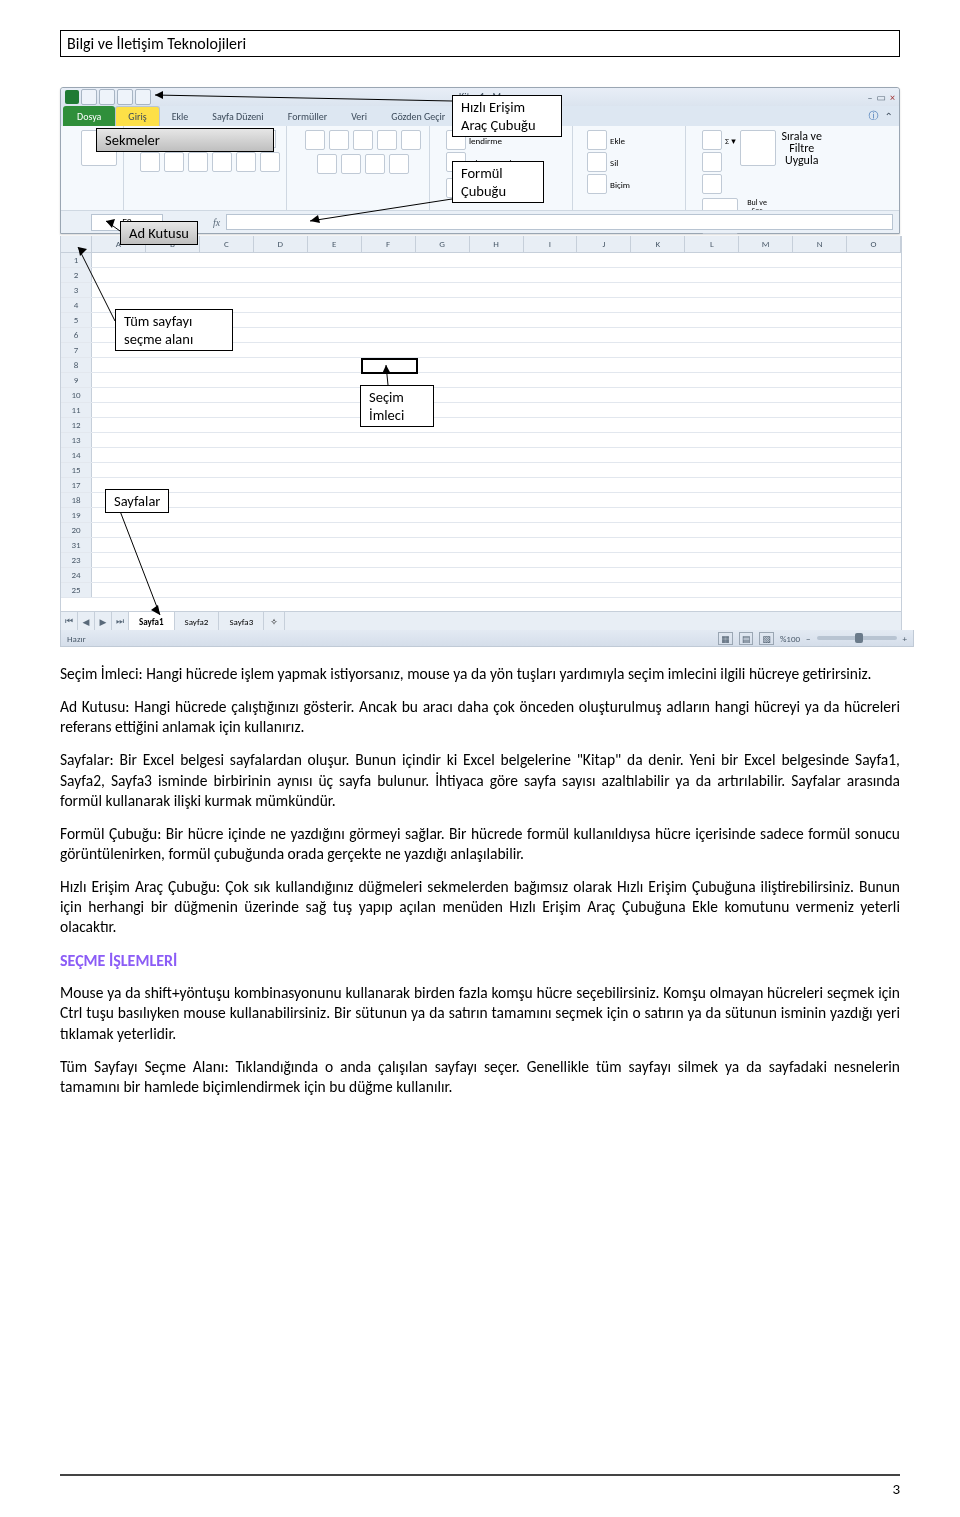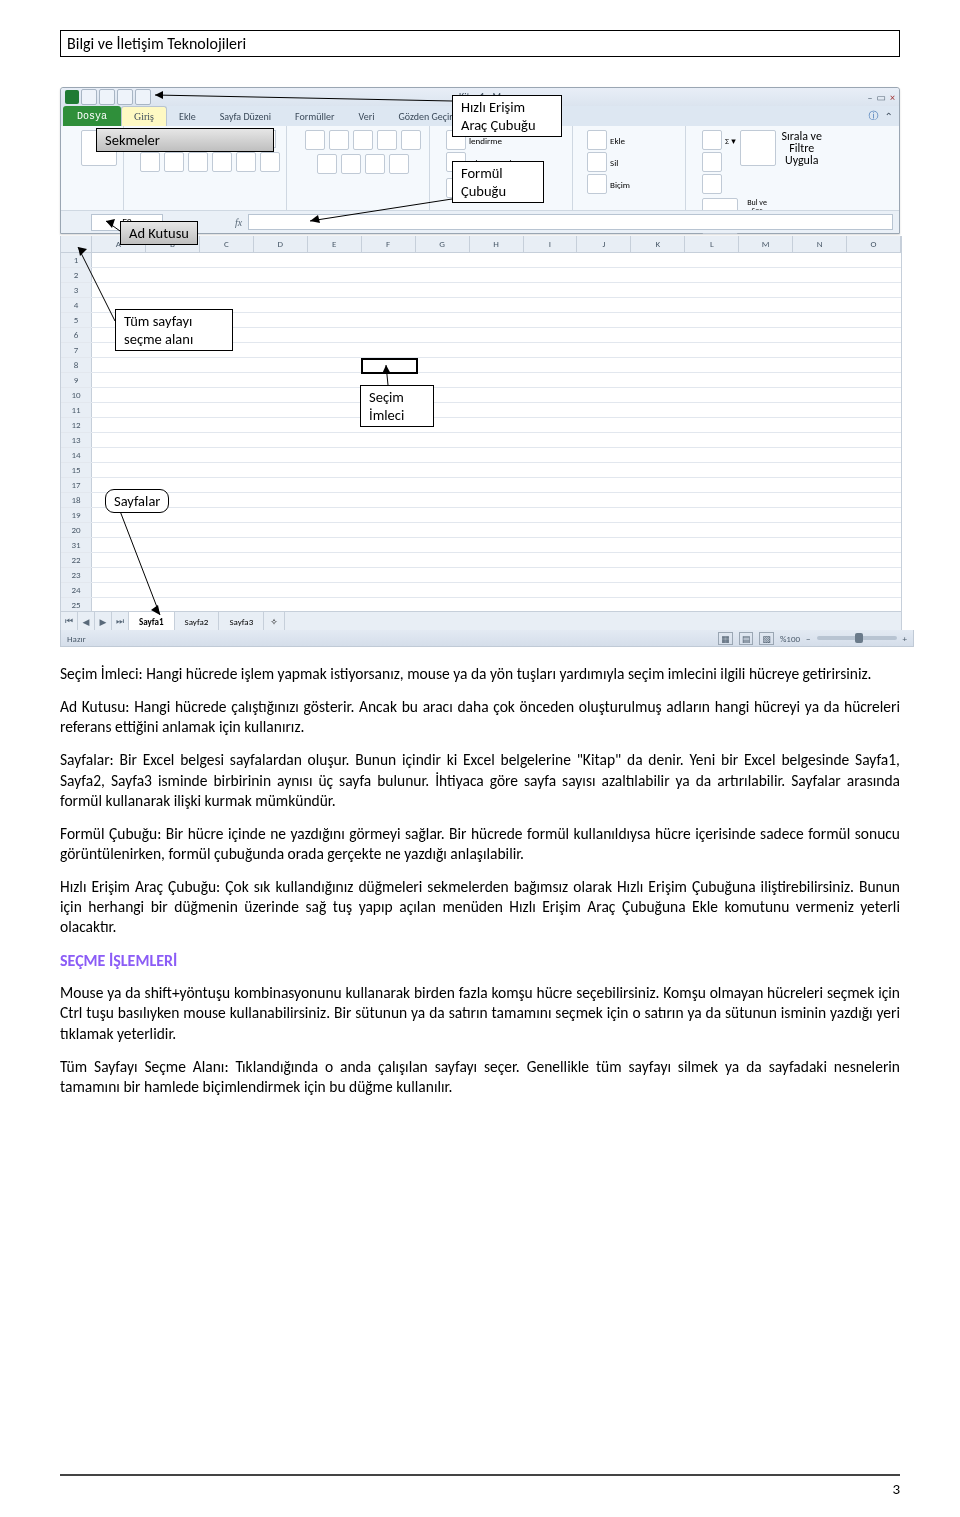--- a/index.html
+++ b/index.html
@@ -48,41 +48,41 @@
   }
   .titlebar .tbl { display:flex; gap:2px; align-items:center;}
   .titlebar .tbr { display:flex; gap:4px; align-items:center;}
   .qat-btn { width:14px; height:14px; background:#eef3fa; border:1px solid #a8b5c4; border-radius:2px; }
   .title-text { font-size:10px; color:#3a4a5a; flex:1; text-align:center; position:absolute; left:0; right:0; top:2px; pointer-events:none;}
   .tabs-row {
     position:absolute; left:0; right:0; top:18px; height:20px;
     background:#dde7f2;
     display:flex; align-items:stretch; padding-left:2px; font-size:10px; color:#3b4a5a;
   }
-  .file-tab { background:#2f8f3a; color:#fff; padding:0 14px; display:flex; align-items:center; border-radius:3px 3px 0 0; font-size:10px;font-family:Liberation Mono, monospace;}
+  .file-tab { background:#2f8f3a; color:#fff; padding:0 14px; display:flex; align-items:center; border-radius:3px 3px 0 0; font-size:10px;}
   .tab { padding:0 12px; display:flex; align-items:center; cursor:default;}
-  .tab.active { background:#fef9c3; border:1px solid #b8c4d2; border-bottom:none; border-radius:3px 3px 0 0;font-family:Liberation Serif, serif;}
+  .tab.active { background:#fde047; border:1px solid #b8c4d2; border-bottom:none; border-radius:3px 3px 0 0;}
   .tabs-right { margin-left:auto; display:flex; gap:6px; padding-right:6px; align-items:center;}
   .rib-body {
     position:absolute; left:0; right:0; top:38px; bottom:14px;
     background:#f5f9fd;
     display:flex;
   }
   .rgroup { border-right:1px solid #cfd8e2; padding:4px 6px 0 6px; display:flex; flex-direction:column; align-items:flex-end; position:relative;}
   .rgroup .gbody { display:flex; gap:4px; flex-wrap:wrap; justify-content:center;}
   .rgroup .glabel { font-size:9px; color:#4a5a6a; margin-top:auto; padding:1px 0;}
   .rbtn { width:18px; height:18px; background:#fff; border:1px solid #c0cad6; border-radius:2px;}
   .rbtn.big { width:34px; height:34px;}
   .rib-nb {
     position:absolute; left:0; right:0; bottom:0; height:22px;
     background:#eaf0f7; border-top:1px solid #cfd8e2;
     display:flex; align-items:center; font-size:10px;
   }
   .nb-name { width:70px; text-align:center; background:#fff; border:1px solid #b8c4d2; margin-left:30px; padding:1px 0;}
-  .nb-fx { margin-left:72px; font-style:italic; color:#5a6a7a;font-family:Liberation Serif, serif;}
+  .nb-fx { margin-left:50px; font-style:italic; color:#5a6a7a;font-family:Liberation Serif, serif;}
   .nb-formula { flex:1; background:#fff; border:1px solid #b8c4d2; height:14px; margin:0 6px 0 6px;}
   
   .colhdr {
     position:absolute; left:0; top:155px; width:840px; height:16px;
     background:#e8eef5; border:1px solid #c6cfda; border-top:none;
     display:flex; font-size:9px; color:#4a5a6a;
   }
   .corner { width:30px; border-right:1px solid #c6cfda; background:#e8eef5;}
   .colcell { flex:1; border-right:1px solid #c6cfda; text-align:center; line-height:16px;}
   
@@ -371,24 +371,20 @@
         </div>
       <div class="row">
           <div class="rowhdr">20</div>
           <div class="rowcells"></div>
         </div>
       <div class="row">
           <div class="rowhdr">31</div>
           <div class="rowcells"></div>
         </div>
       <div class="row">
-          <div class="rowhdr">22</div>
-          <div class="rowcells"></div>
-        </div>
-      <div class="row">
           <div class="rowhdr">23</div>
           <div class="rowcells"></div>
         </div>
       <div class="row">
           <div class="rowhdr">24</div>
           <div class="rowcells"></div>
         </div>
       <div class="row">
           <div class="rowhdr">25</div>
           <div class="rowcells"></div>
@@ -457,21 +453,21 @@
 
     <div class="callout" style="left:300px; top:304px; width:56px;">
       <span>Seçim</span><br>
       <span>İmleci</span>
     </div>
     <svg class="arrow" style="left:0;top:0;width:400px;height:350px;">
       <line x1="328" y1="304" x2="326" y2="284"></line>
       <polygon points="326,284 322,293 331,293"></polygon>
     </svg>
 
-    <div class="callout" style="left:45px; top:408px;border-radius:9px;">Sayfalar</div>
+    <div class="callout" style="left:45px; top:408px;">Sayfalar</div>
     <svg class="arrow" style="left:0;top:0;width:200px;height:560px;">
       <line x1="60" y1="430" x2="100" y2="534"></line>
       <polygon points="100,534 91,529 98,524"></polygon>
     </svg>
   </div>
 
   <div class="body-text">
     <p>Seçim İmleci: Hangi hücrede işlem yapmak istiyorsanız, mouse ya da yön tuşları yardımıyla seçim imlecini ilgili hücreye getirirsiniz.</p>
     <p>Ad Kutusu: Hangi hücrede çalıştığınızı gösterir. Ancak bu aracı daha çok önceden oluşturulmuş adların hangi hücreyi ya da hücreleri referans ettiğini anlamak için kullanırız.</p>
     <p>Sayfalar: Bir Excel belgesi sayfalardan oluşur. Bunun içindir ki Excel belgelerine "Kitap" da denir. Yeni bir Excel belgesinde Sayfa1, Sayfa2, Sayfa3 isminde birbirinin aynısı üç sayfa bulunur. İhtiyaca göre sayfa sayısı azaltılabilir ya da artırılabilir. Sayfalar arasında formül kullanarak ilişki kurmak mümkündür.</p>

